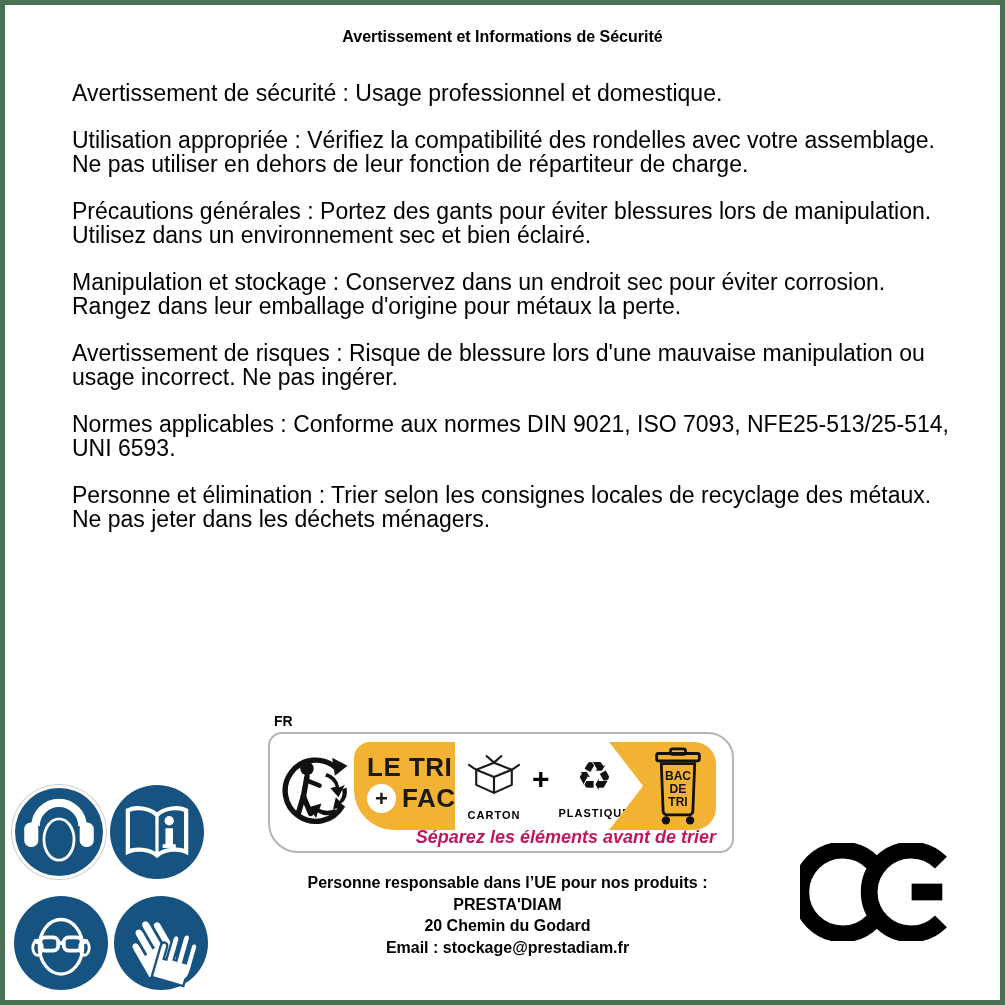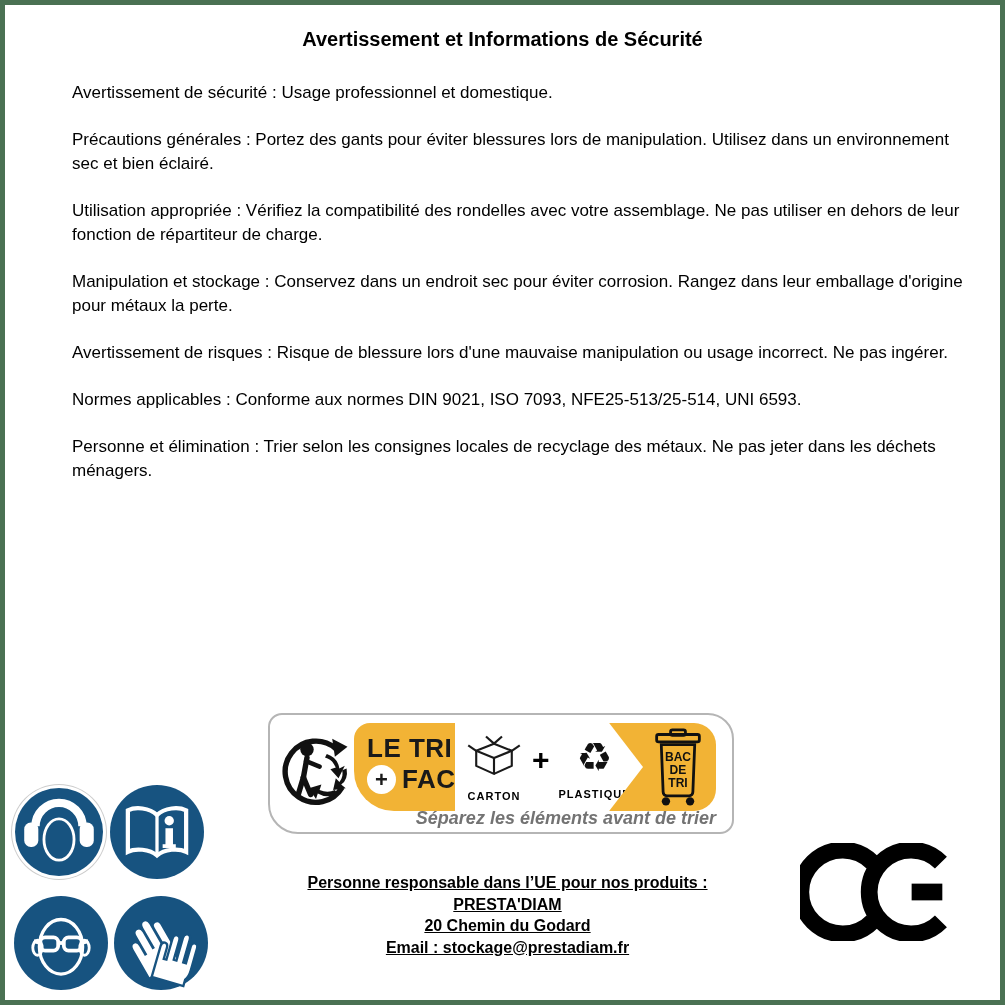--- a/index.html
+++ b/index.html
@@ -13,25 +13,25 @@
     width:1005px;height:1005px;
     box-sizing:border-box;
     border:5px solid var(--green);
     background:#fff;
     font-family:"Liberation Sans",sans-serif;
     color:#000;
     overflow:hidden;
   }
   .doc-title{
     position:absolute;top:23px;left:0;width:995px;
-    text-align:center;font-size:20px;font-weight:bold;
+    text-align:center;font-size:16px;font-weight:bold;
   }
   .doc-body{
     position:absolute;top:76px;left:67px;width:893px;
-    font-size:17px;line-height:24px;
+    font-size:23px;line-height:24px;
   }
   .doc-body p{margin:0 0 23px 0;}
 
   
   .tri-wrap{position:absolute;left:263px;top:708px;width:470px;}
   .tri-fr{font-size:14px;font-weight:bold;margin:0 0 3px 6px;}
   .tri-box{
     position:relative;width:466px;height:121px;box-sizing:border-box;
     background:#fff;border:2px solid #b5b5b5;
     border-radius:14px 26px 14px 30px;
@@ -58,60 +58,61 @@
     display:flex;align-items:center;justify-content:flex-start;
     padding-left:10px;box-sizing:border-box;gap:9px;
   }
   .mat-col{display:flex;flex-direction:column;align-items:center;}
   .mat-label{font-size:11px;font-weight:bold;letter-spacing:1px;margin-top:9px;}
   .mat-plus{font-size:30px;font-weight:bold;line-height:1;margin:0 0 14px 0;}
   .recy-glyph{font-family:"DejaVu Sans",sans-serif;font-size:40px;line-height:44px;color:#111;}
   .bin-area{position:absolute;right:7px;top:5px;}
   .tri-footer{
     position:absolute;right:16px;bottom:3px;
-    font-size:18px;font-weight:bold;font-style:italic;color:#737373;
+    font-size:18px;font-weight:bold;font-style:italic;color:#be185d;
   }
 
   
   .picto{position:absolute;width:94px;height:94px;border-radius:50%;background:var(--blue);}
   .picto svg{position:relative;z-index:1;width:100%;height:100%;}
   .picto.ring{background:#fff;box-shadow:0 0 0 1px #ccc;}
   .picto.ring::before{content:"";position:absolute;inset:3px;border-radius:50%;background:var(--blue);}
   .p-ear{left:7px;top:780px;}
   .p-book{left:105px;top:780px;}
   .p-eye{left:9px;top:891px;}
   .p-glove{left:109px;top:891px;}
 
   
   .resp{
     position:absolute;left:235px;top:867px;width:535px;
-    text-align:center;font-size:16px;font-weight:bold;line-height:21.5px;text-decoration:underline;
+    text-align:center;font-size:16px;font-weight:bold;line-height:21.5px;
   }
 
   
   .ce{position:absolute;left:795px;top:838px;}
 </style>
 </head>
 <body>
 
 <div class="page">
 
   <div class="doc-title">Avertissement et Informations de Sécurité</div>
 
   <div class="doc-body">
     <p>Avertissement de sécurité : Usage professionnel et domestique.</p>
+    <p>Utilisation appropriée : Vérifiez la compatibilité des rondelles avec votre assemblage. Ne pas utiliser en dehors de leur fonction de répartiteur de charge.</p>
     <p>Précautions générales : Portez des gants pour éviter blessures lors de manipulation. Utilisez dans un environnement sec et bien éclairé.</p>
-    <p>Utilisation appropriée : Vérifiez la compatibilité des rondelles avec votre assemblage. Ne pas utiliser en dehors de leur fonction de répartiteur de charge.</p>
     <p>Manipulation et stockage : Conservez dans un endroit sec pour éviter corrosion. Rangez dans leur emballage d'origine pour métaux la perte.</p>
     <p>Avertissement de risques : Risque de blessure lors d'une mauvaise manipulation ou usage incorrect. Ne pas ingérer.</p>
     <p>Normes applicables : Conforme aux normes DIN 9021, ISO 7093, NFE25-513/25-514, UNI 6593.</p>
     <p>Personne et élimination : Trier selon les consignes locales de recyclage des métaux. Ne pas jeter dans les déchets ménagers.</p>
   </div>
 
   <div class="tri-wrap">
+    <div class="tri-fr">FR</div>
     <div class="tri-box">
 
       <svg class="triman-logo" width="72" height="94" viewBox="0 0 80 100">
         <g fill="none" stroke="#111" stroke-width="6">
           <path d="M62,24 A34,34 0 1 0 69,67"></path>
         </g>
         <polygon points="58,13 75,22 61,33" fill="#111"></polygon>
         <circle cx="30" cy="25" r="7.5" fill="#111"></circle>
         <g fill="none" stroke="#111" stroke-width="6" stroke-linecap="round">
           <path d="M30,34 L26,56"></path>

